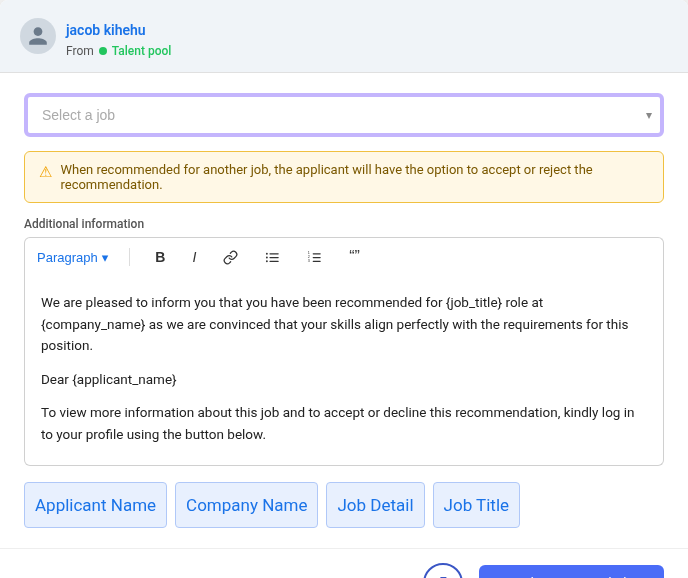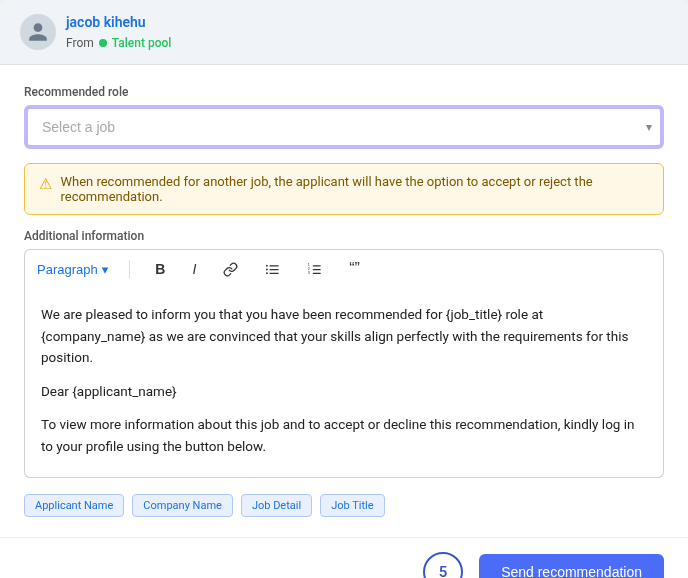--- a/index.html
+++ b/index.html
@@ -39,20 +39,21 @@
       align-items: center;
       justify-content: center;
       color: #6b7a8a;
       font-size: 18px;
       flex-shrink: 0;
     }
     .applicant-info .name {
       font-weight: 600;
       font-size: 14px;
       color: #1a73e8;
+      margin-top: 8px;
     }
     .applicant-info .from-row {
       display: flex;
       align-items: center;
       gap: 5px;
       font-size: 12px;
       color: #555;
       margin-top: 6px;
     }
     .green-dot {
@@ -178,22 +179,22 @@
       display: flex;
       flex-wrap: wrap;
       gap: 8px;
       margin-top: 2px;
     }
     .tag {
       background: #e8f0fe;
       color: #1a73e8;
       border: 1px solid #b0c8f8;
       border-radius: 4px;
-      padding: 4px 10px;
-      font-size: 11px;
+      padding: 12px 10px;
+      font-size: 17px;
       cursor: pointer;
       user-select: none;
     }
     .modal-footer {
       padding: 14px 24px;
       border-top: 1px solid #eee;
       display: flex;
       align-items: center;
       justify-content: flex-end;
       gap: 16px;
@@ -241,21 +242,20 @@
         <span>From</span>
         <span class="green-dot"></span>
         <span class="talent-pool-label">Talent pool</span>
       </div>
     </div>
   </div>
 
   <div class="modal-body">
 
     <div>
-      <div class="field-label">Recommended role</div>
       <div class="select-wrapper">
         <select class="select-input">
           <option value="">Select a job</option>
         </select>
         <span class="select-chevron">▾</span>
       </div>
     </div>
 
     <div class="warning-box">
       <span class="warning-icon">⚠</span>

